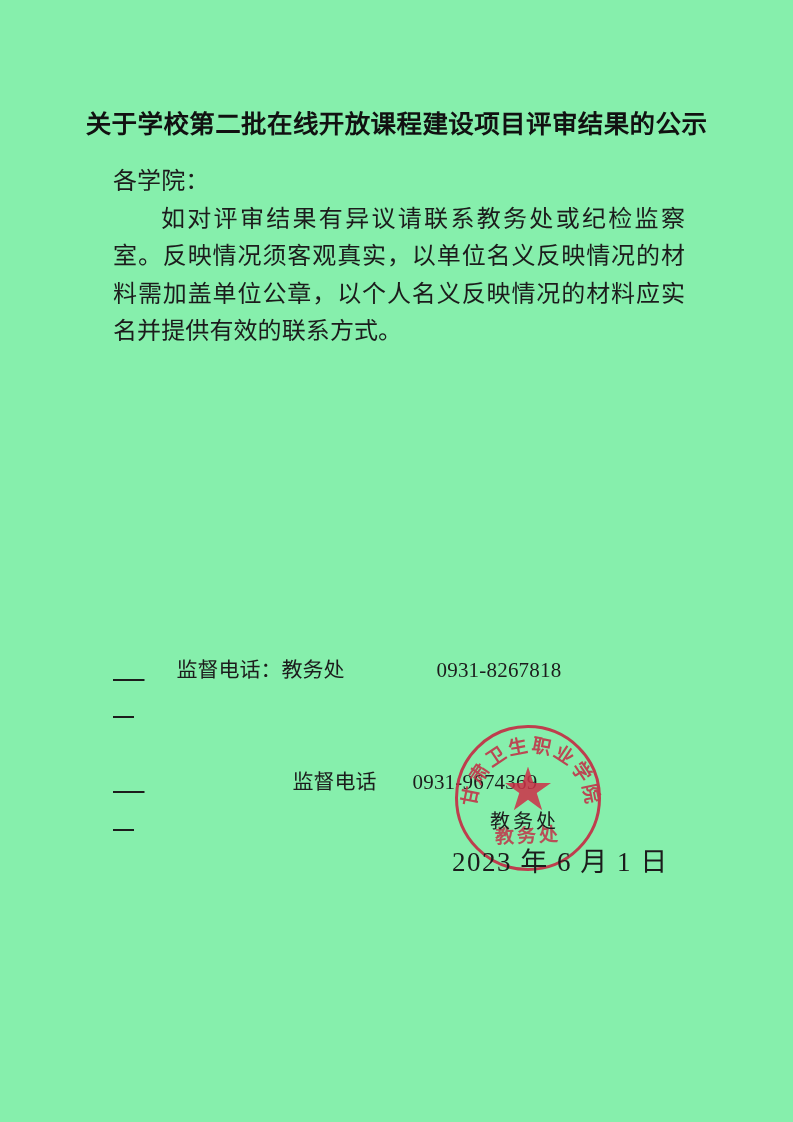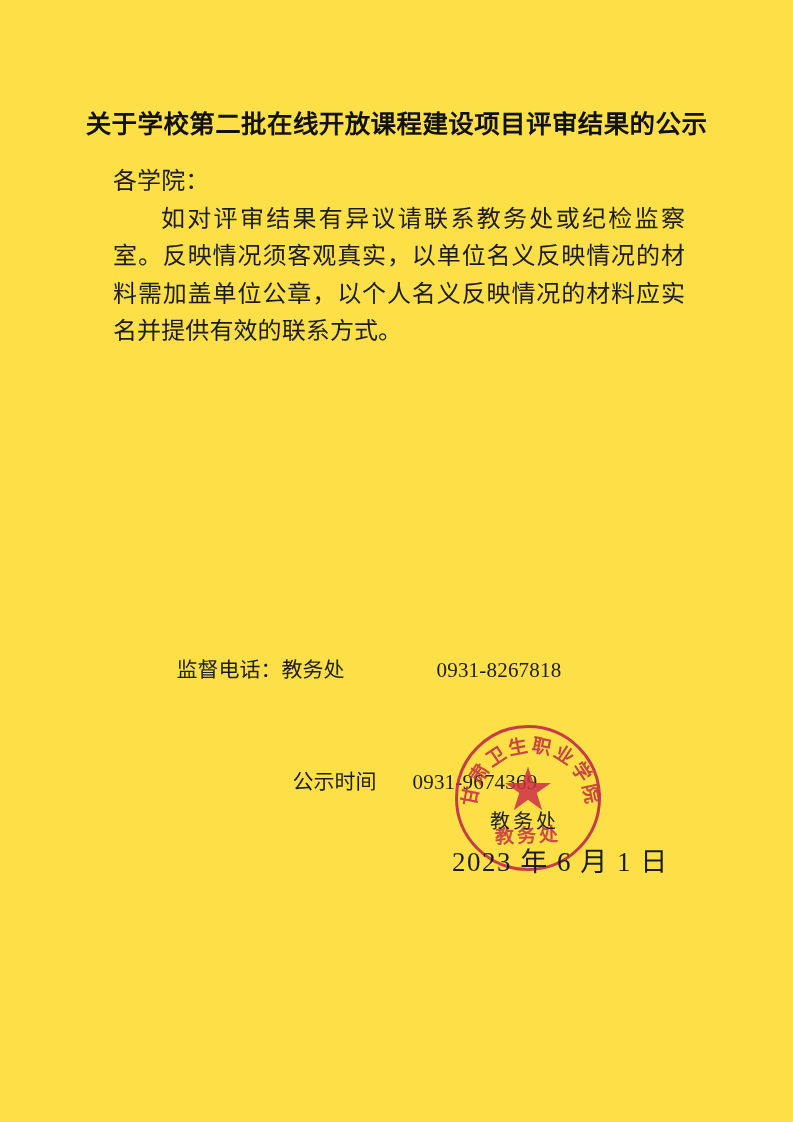--- a/index.html
+++ b/index.html
@@ -14,21 +14,21 @@
     position: relative;
     overflow: hidden;
     font-family: "Liberation Serif", "DejaVu Serif", serif;
     color: #1a1a1a;
     -webkit-font-smoothing: antialiased;
   }
 
   .page {
     position: absolute;
     inset: 0;
-    background: #fde047;
+    background: #86efac;
   }
 
   
   .doc-title {
     position: absolute;
     left: 0;
     right: 0;
     top: 92px;
     text-align: center;
     font-family: "Liberation Sans", "DejaVu Sans", sans-serif;
@@ -69,20 +69,21 @@
     left: 113px;
     top: 614px;
     width: 572px;
     font-size: 21px;
     line-height: 37.5px;
     color: #1c1c1c;
   }
   .contact-row {
     display: block;
     white-space: pre;
+    text-decoration: underline;
   }
   .c-label { display: inline-block; }
   .c-dept  { display: inline-block; }
   .c-phone {
     display: inline-block;
     font-family: "Liberation Serif", "DejaVu Serif", serif;
     letter-spacing: 0.2px;
   }
   .contact-row.first .c-label { margin-left: 32px; }
   .contact-row.first .c-dept  { margin-left: 0px; }
@@ -189,21 +190,21 @@
 
 
     <p class="para indent">如对评审结果有异议请联系教务处或纪检监察室。反映情况须客观真实，以单位名义反映情况的材料需加盖单位公章，以个人名义反映情况的材料应实名并提供有效的联系方式。</p>
   </div>
 
   <div class="contacts">
     <span class="contact-row first">
       <span class="c-label">监督电话：</span><span class="c-dept">教务处</span><span class="c-phone">0931-8267818</span>
     </span>
     <span class="contact-row second">
-      <span class="c-dept">公示时间</span><span class="c-phone">0931-9674369</span>
+      <span class="c-dept">监督电话</span><span class="c-phone">0931-9674369</span>
     </span>
   </div>
 
   <div class="sign-area">
 
     <div class="seal">
       <svg class="seal-arc" viewBox="0 0 146 146">
         <defs>
           <path id="arcPath" d="M 18,79 A 55,55 0 0 1 128,79" fill="none"></path>
         </defs>

